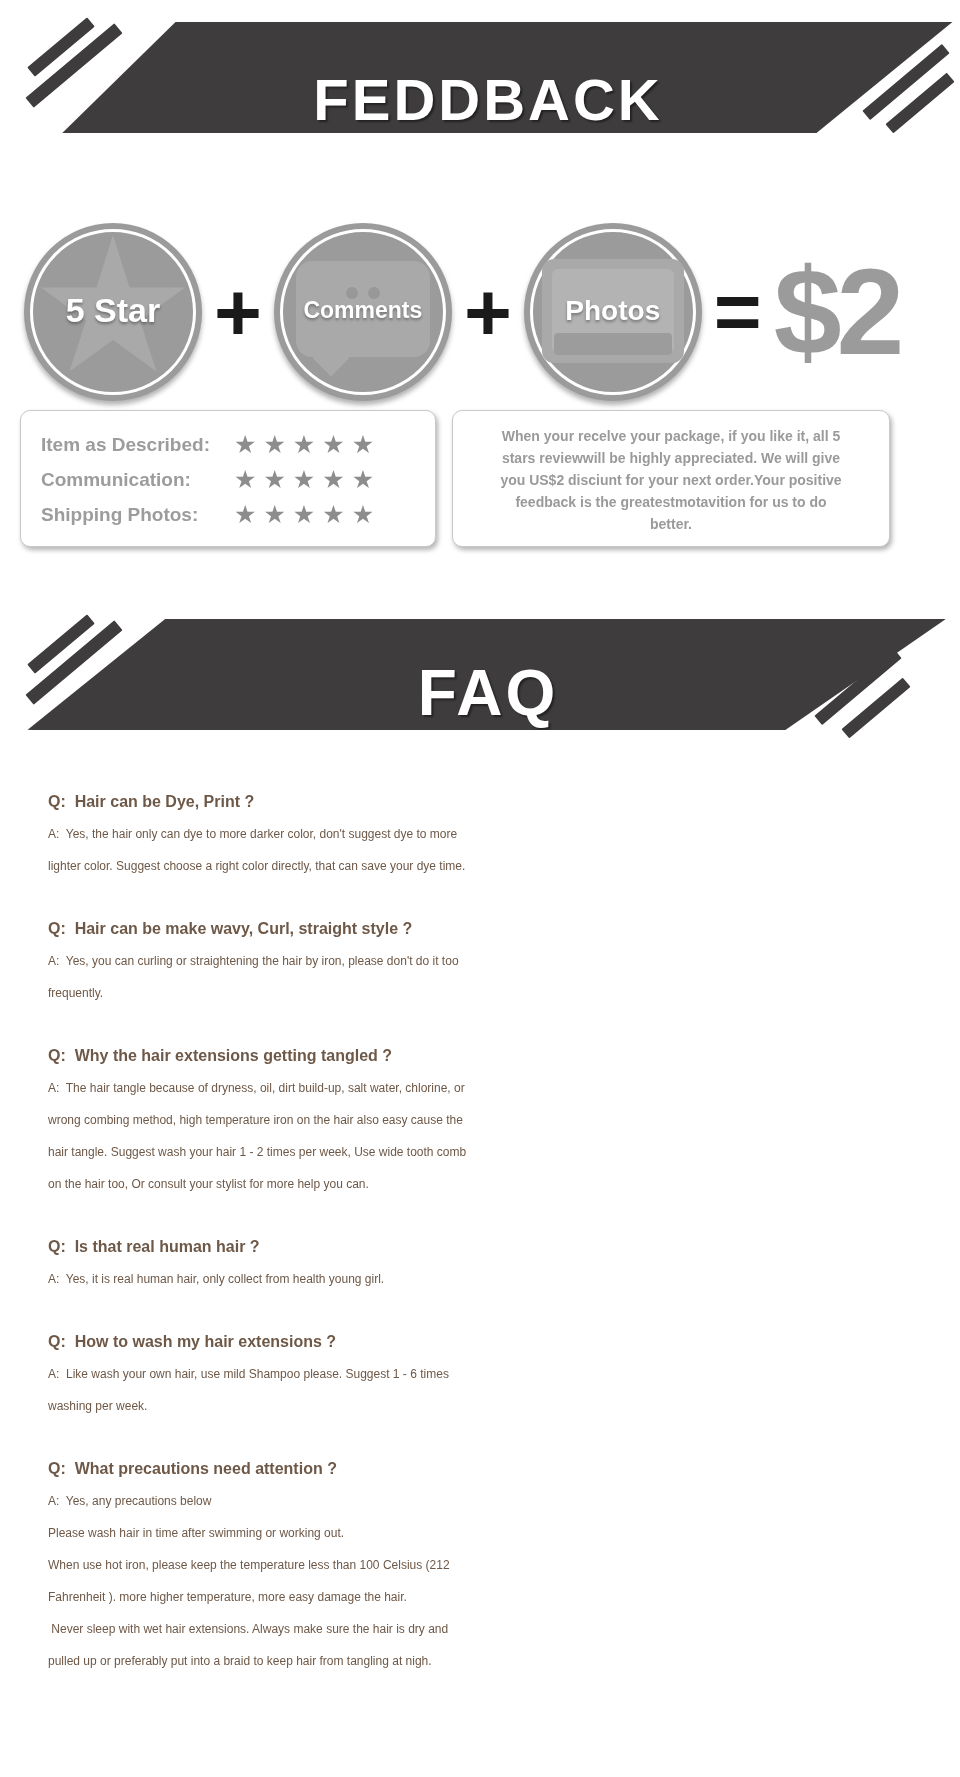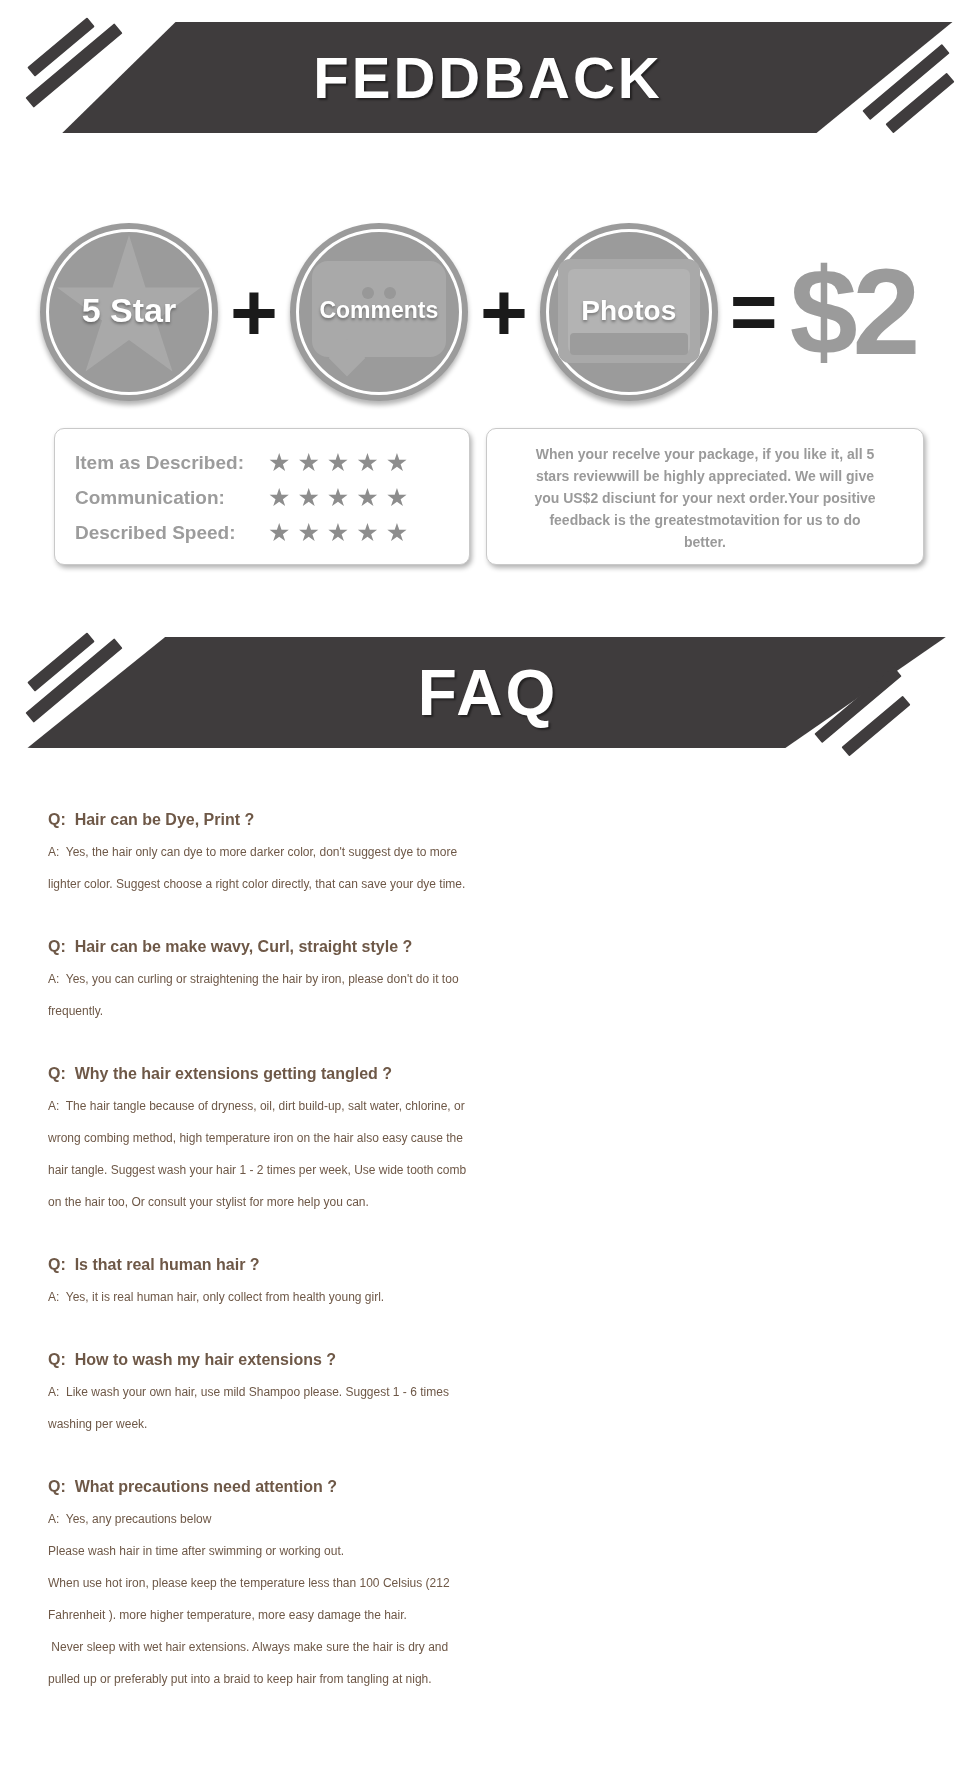--- a/index.html
+++ b/index.html
@@ -6,21 +6,21 @@
   body{
     width:960px;height:1777px;background:#ffffff;
     font-family:"Liberation Sans", sans-serif;
     position:relative;overflow:hidden;
   }
 
   
   .banner-block{position:relative;height:111px;width:960px;}
   .banner-shape{
     position:absolute;inset:0;background:#3f3c3d;
-    display:flex;align-items:center;justify-content:center;
+    display:flex;align-items:flex-end;justify-content:center;
     filter:drop-shadow(0 3px 3px rgba(0,0,0,0.35));
     margin-left:16px;
   }
   .banner-feedback .banner-shape{clip-path:polygon(16.9% 0, 99.2% 0, 84.8% 100%, 4.9% 100%);}
   .banner-faq .banner-shape{clip-path:polygon(15.8% 0, 98.5% 0, 81.5% 100%, 1.2% 100%);border-radius:16px;}
   .banner-title{
     color:#ffffff;font-weight:700;letter-spacing:3px;
     text-shadow:2px 2px 2px rgba(0,0,0,0.45);
   }
   .banner-feedback .banner-title{font-size:58px;}
@@ -32,21 +32,21 @@
   .s4{width:80px;height:12px;left:880px;top:75px;transform:rotate(-40deg);}
   .banner-faq .s3{left:806px;top:62px;}
   .banner-faq .s4{left:836px;top:83px;}
 
   #feedback-banner{margin-top:22px;}
   #faq-banner{margin-top:72px;}
 
   
   .badges-row{
     margin-top:90px;height:178px;display:flex;align-items:flex-end;
-    padding-left:40px;gap:10px;
+    padding-left:24px;gap:10px;
   }
   .badge-circle{
     position:relative;width:178px;height:178px;border-radius:50%;
     background:#9b9b9b;flex:0 0 auto;
     box-shadow:0 4px 5px rgba(0,0,0,0.3);
   }
   .badge-ring{
     position:absolute;inset:6px;border:3px solid #ffffff;border-radius:50%;
   }
   .badge-label{
@@ -83,21 +83,21 @@
   .operator{
     font-weight:900;color:#1a1a1a;font-size:82px;line-height:178px;
     flex:0 0 auto;padding:0 2px;
   }
   .reward{
     font-weight:800;color:#9b9b9b;font-size:122px;line-height:178px;
     letter-spacing:-5px;flex:0 0 auto;
   }
 
   
-  .boxes-row{margin-top:27px;display:flex;padding-left:54px;gap:16px;}
+  .boxes-row{margin-top:9px;display:flex;padding-left:20px;gap:16px;}
   .fb-box{
     background:#ffffff;border:1px solid #c9c9c9;border-radius:10px;
     box-shadow:2px 3px 5px rgba(0,0,0,0.3);height:137px;box-sizing:border-box;
   }
   .ratings-box{width:416px;padding:16px 0 0 20px;}
   .rating-row{display:flex;align-items:center;height:35px;}
   .rating-label{
     width:193px;font-size:19px;font-weight:700;color:#9c9c9c;flex:0 0 auto;
   }
   .rating-stars{
@@ -174,21 +174,21 @@
   <div class="fb-box ratings-box">
     <div class="rating-row">
       <span class="rating-label">Item as Described:</span>
       <span class="rating-stars">★★★★★</span>
     </div>
     <div class="rating-row">
       <span class="rating-label">Communication:</span>
       <span class="rating-stars">★★★★★</span>
     </div>
     <div class="rating-row">
-      <span class="rating-label">Described Speed:</span>
+      <span class="rating-label">Shipping Photos:</span>
       <span class="rating-stars">★★★★★</span>
     </div>
   </div>
 
   <div class="fb-box note-box">When your recelve your package, if you like it, all 5
 stars reviewwill be highly appreciated. We will give
 you US$2 disciunt for your next order.Your positive
 feedback is the greatestmotavition for us to do
 better.</div>
 </div>

